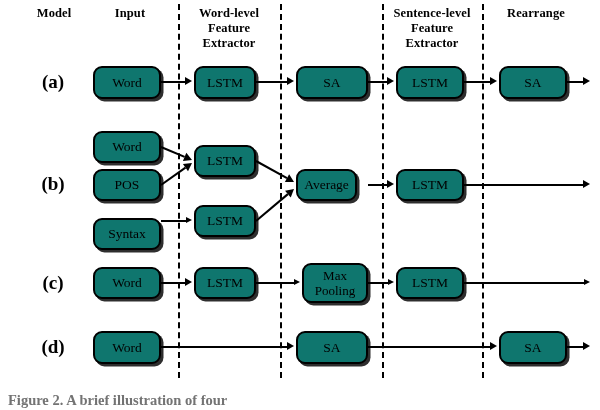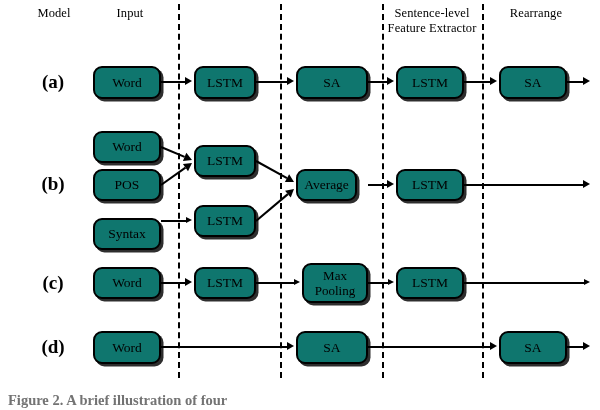--- a/index.html
+++ b/index.html
@@ -16,21 +16,21 @@
     width: 600px;
     height: 410px;
     overflow: hidden;
     background: #ffffff;
   }
 
   
   .col-header {
     position: absolute;
     text-align: center;
-    font-weight: normal;
+    font-weight: bold;
     font-size: 12.5px;
     line-height: 15px;
     letter-spacing: 0.1px;
     top: 6px;
   }
 
   
   .divider {
     position: absolute;
     top: 4px;
@@ -114,20 +114,23 @@
     overflow: hidden;
   }
 </style>
 </head>
 <body>
 
 <div id="figure">
 
   <div class="col-header" style="left:8px;width:92px;">Model</div>
   <div class="col-header" style="left:84px;width:92px;">Input</div>
+  <div class="col-header" style="left:182px;width:94px;">Word-level
+Feature
+Extractor</div>
   <div class="col-header" style="left:384px;width:96px;">Sentence-level
 Feature
 Extractor</div>
   <div class="col-header" style="left:486px;width:100px;">Rearrange</div>
 
   <div class="divider" style="left:178px;"></div>
   <div class="divider" style="left:280px;"></div>
   <div class="divider" style="left:382px;"></div>
   <div class="divider" style="left:482px;"></div>
 

